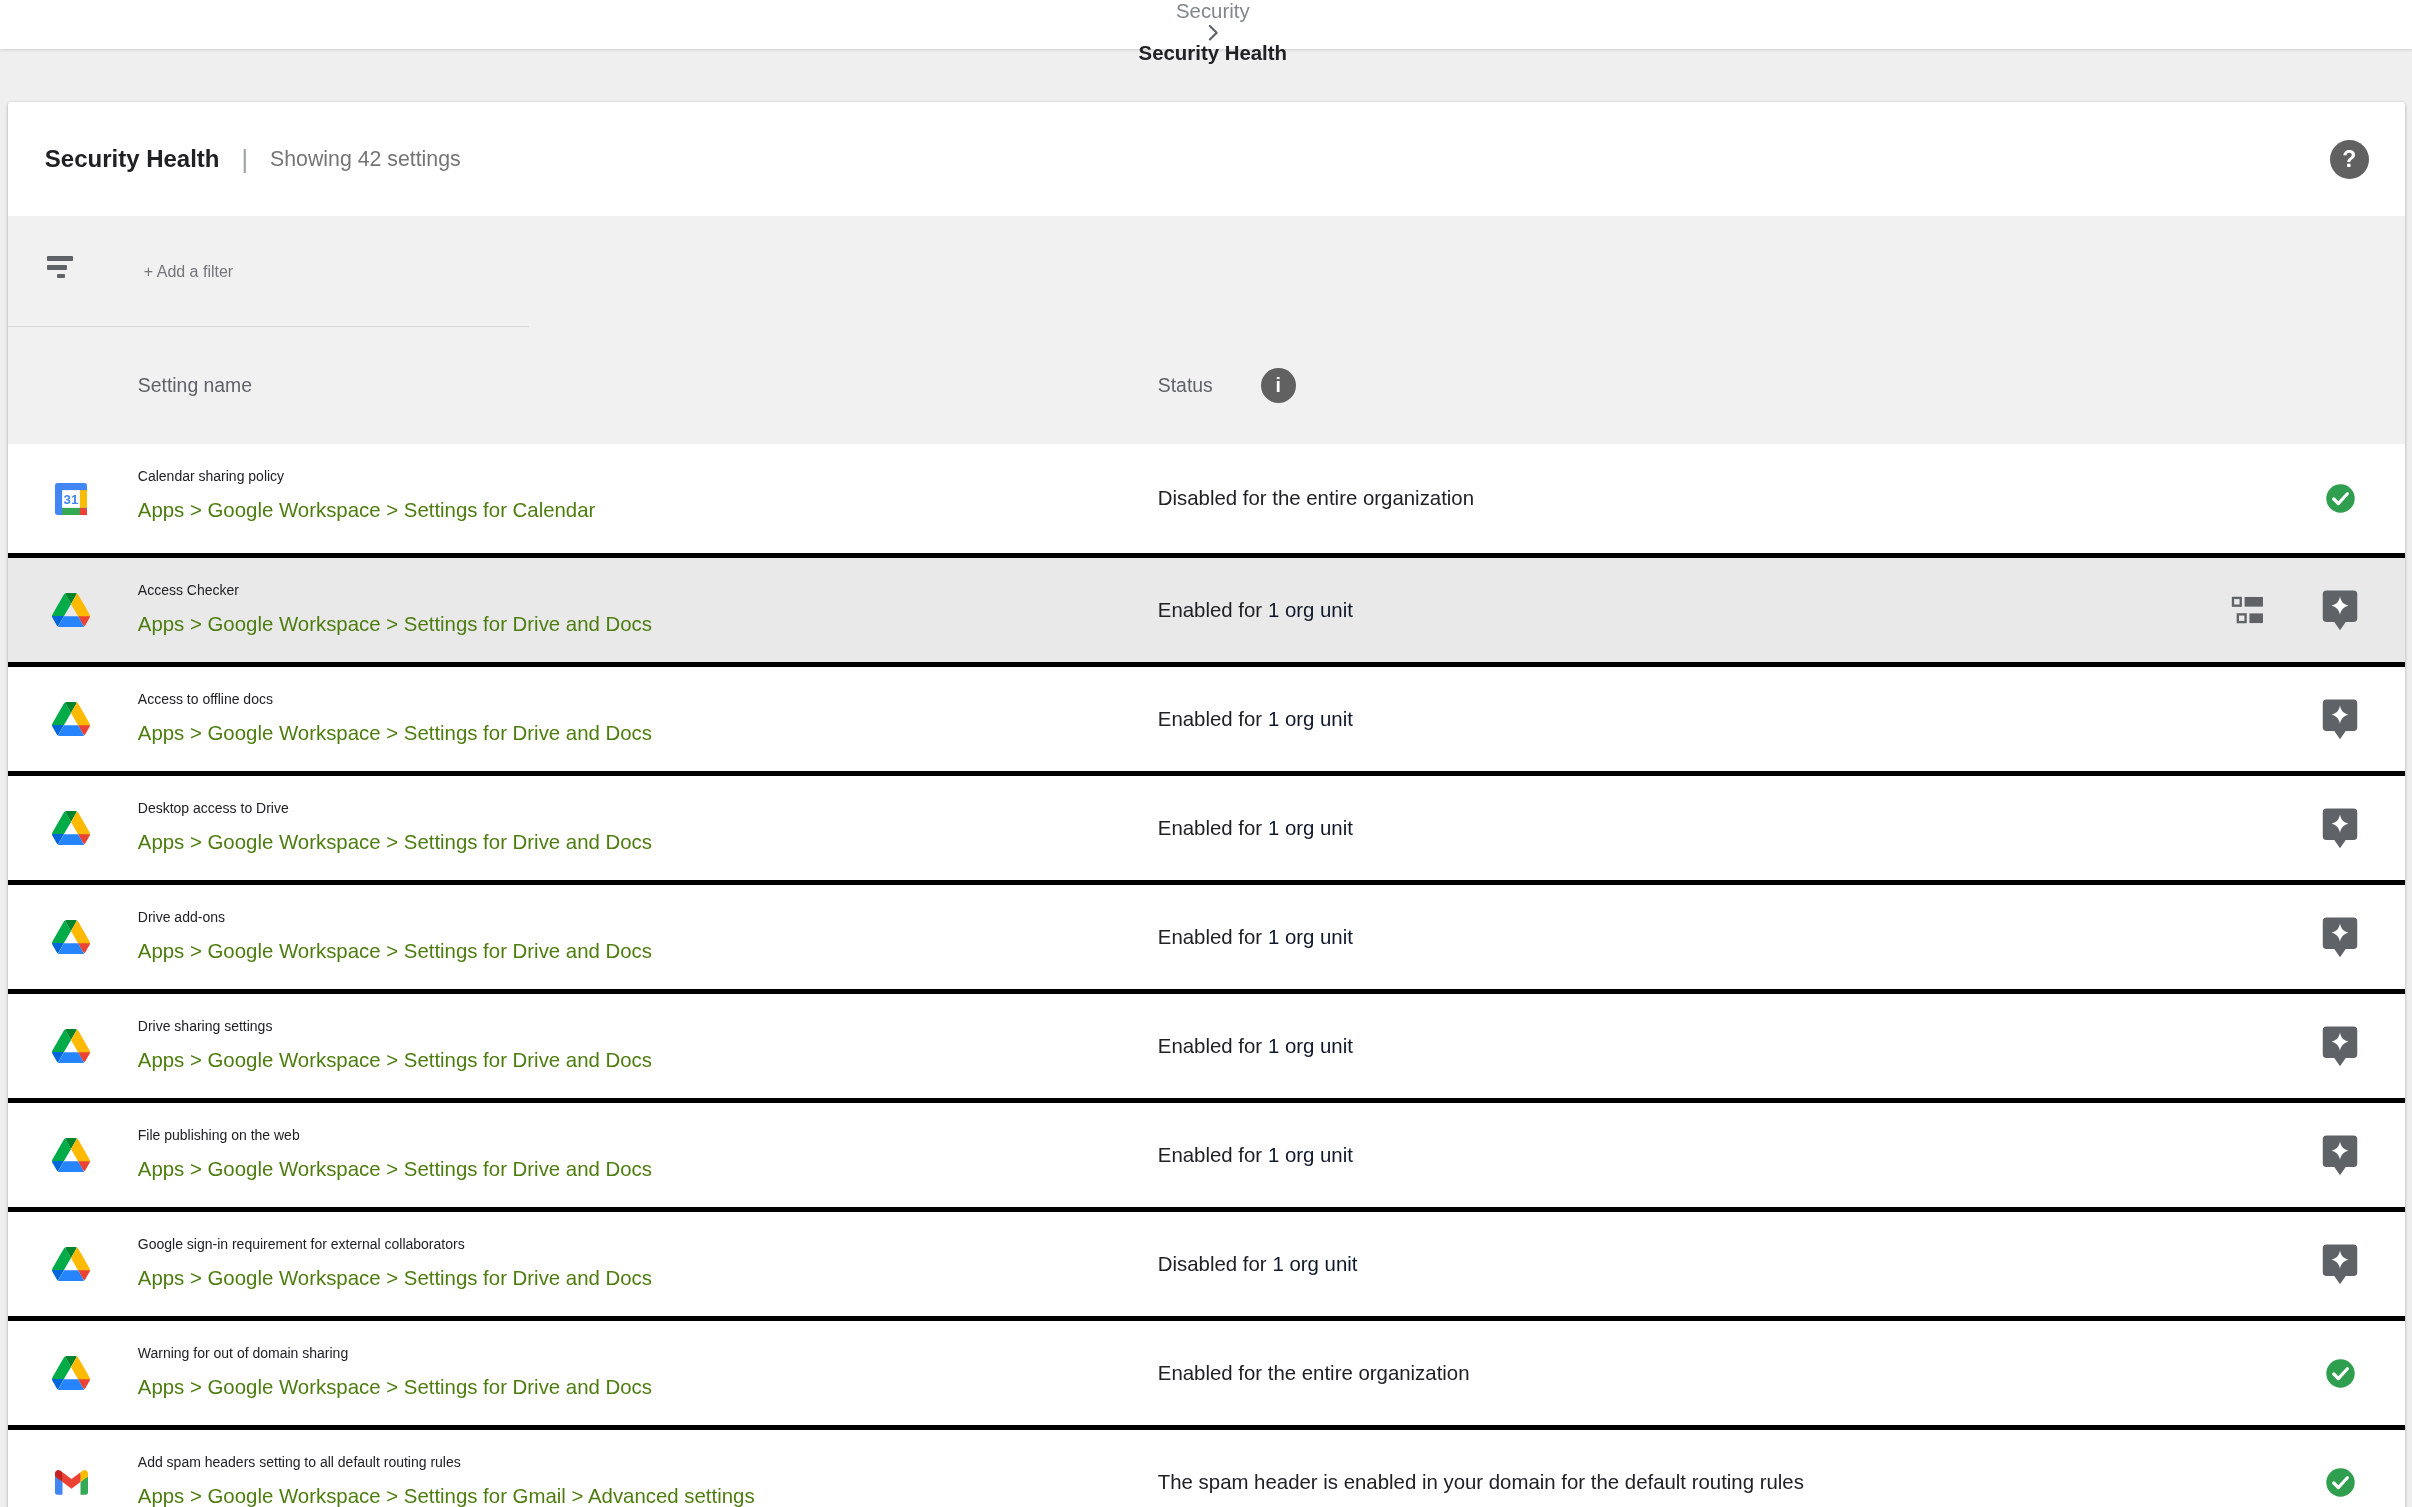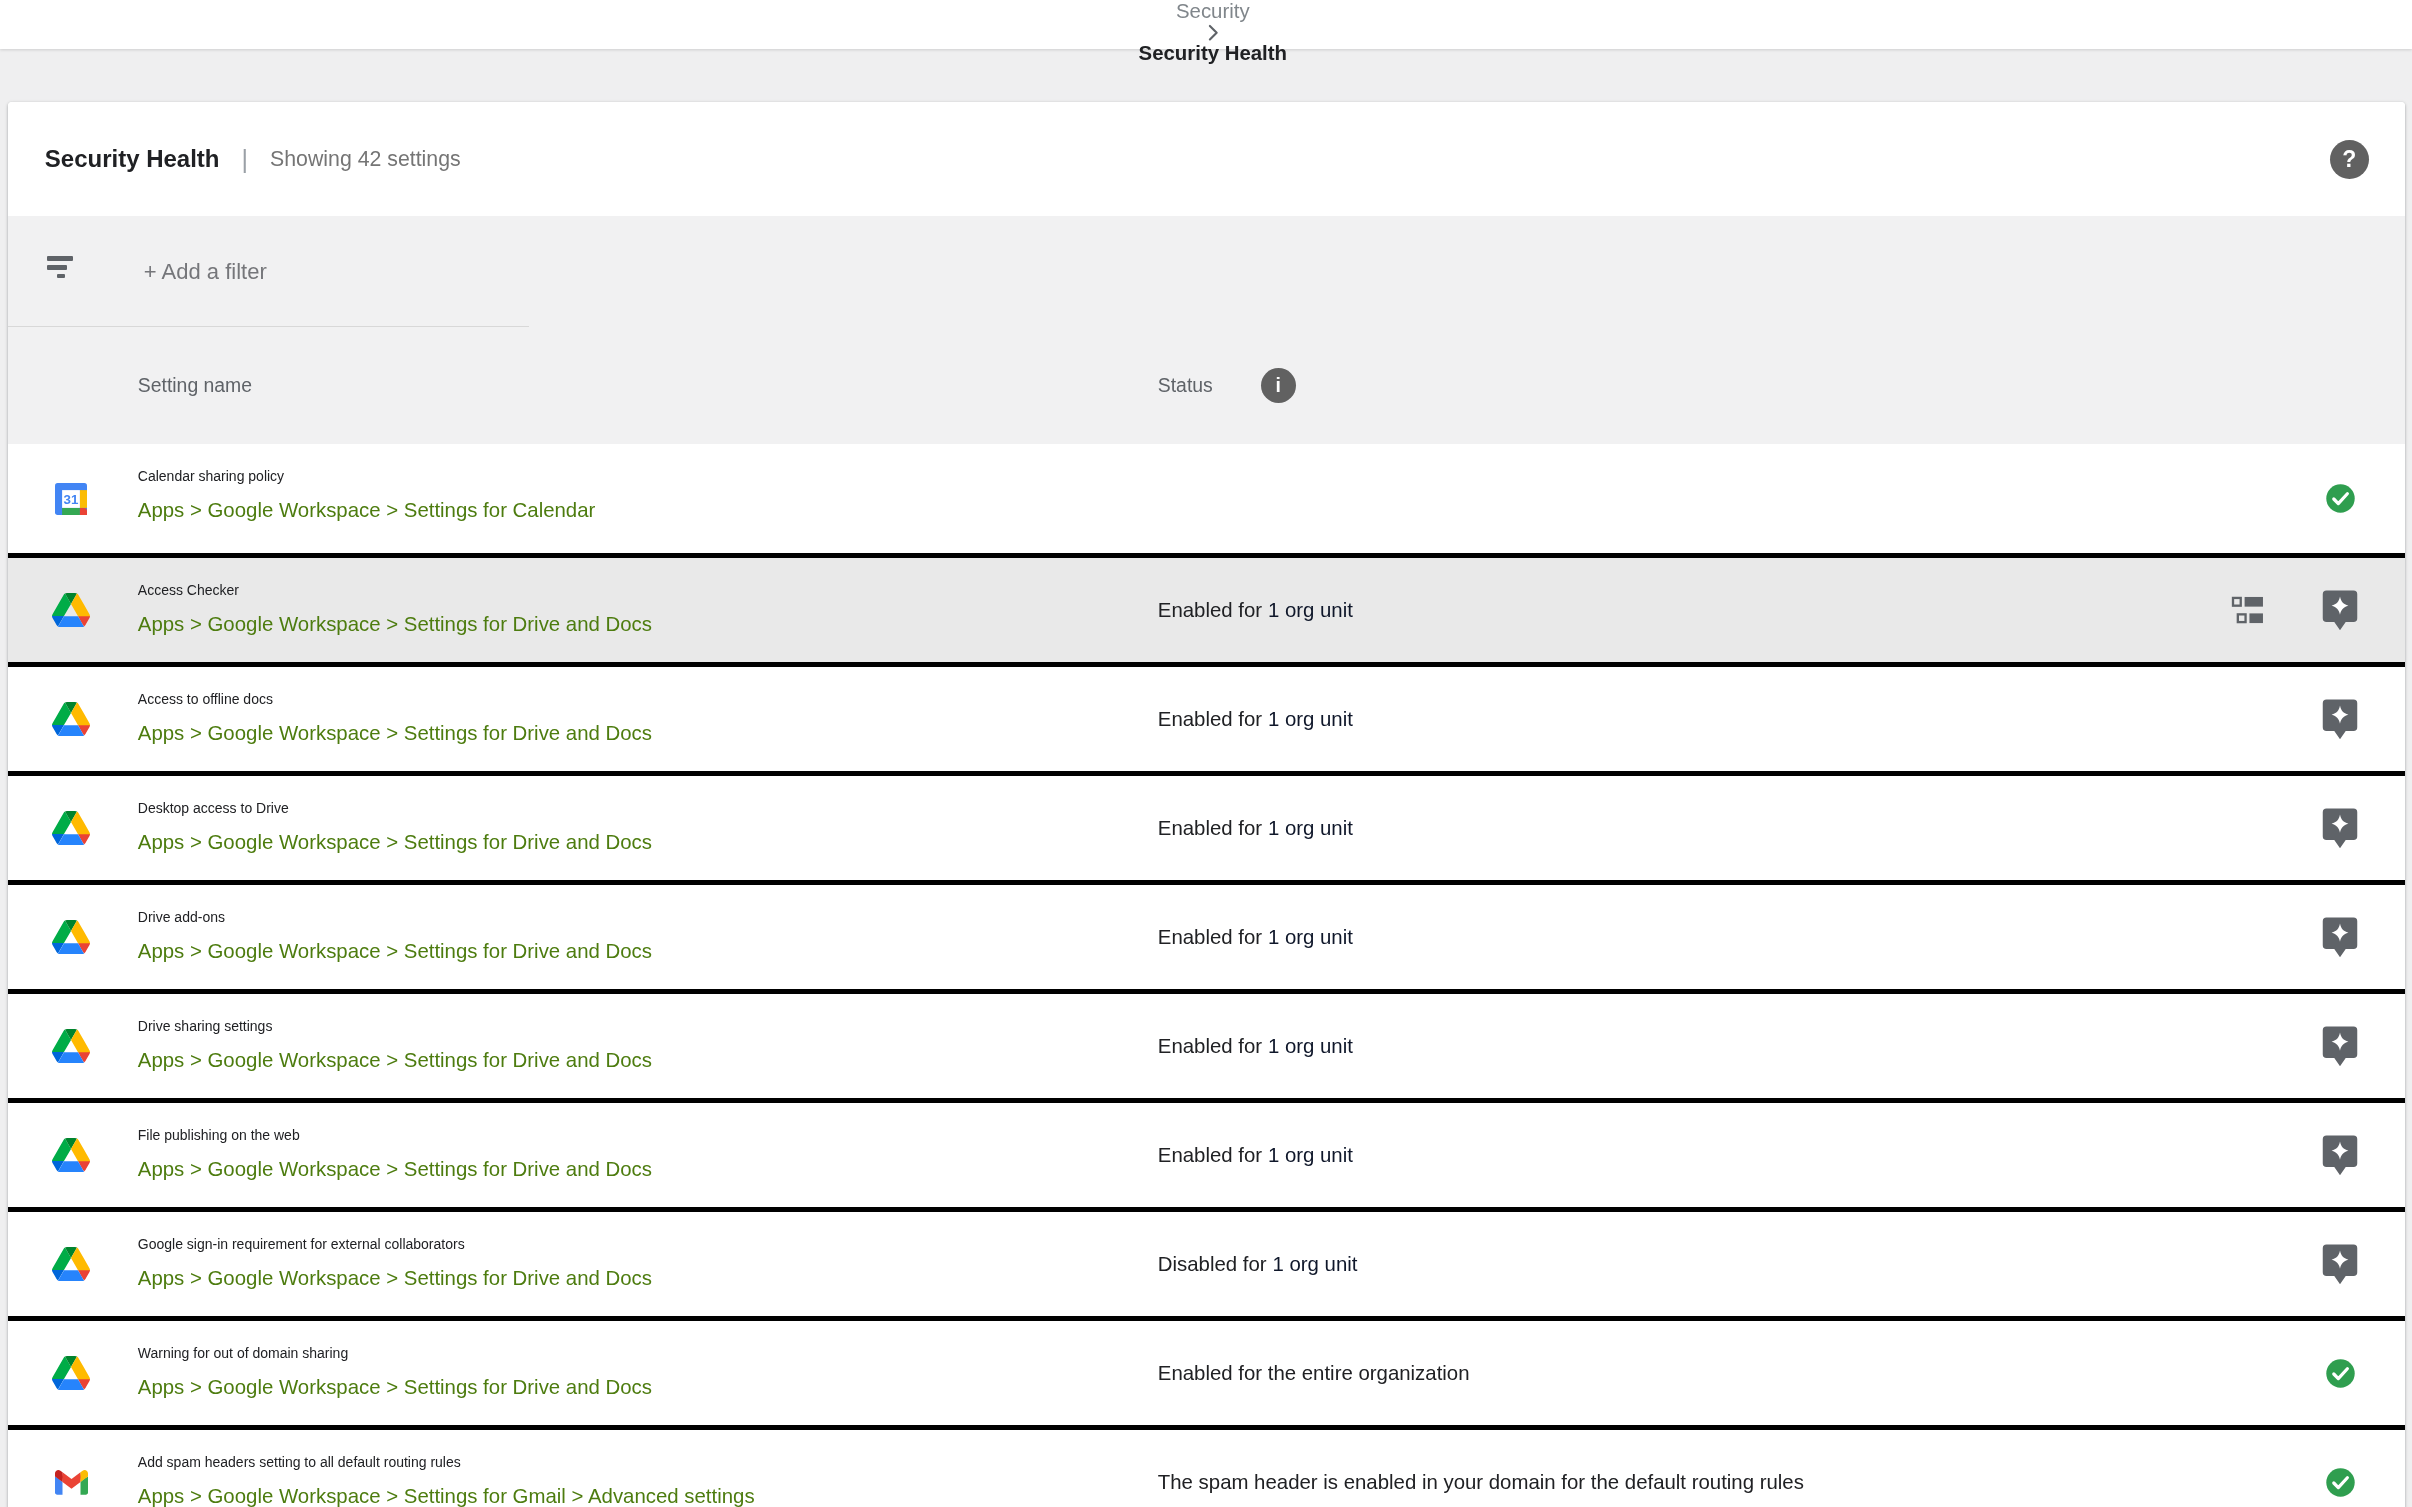--- a/index.html
+++ b/index.html
@@ -42,21 +42,21 @@
 
   
   .filter-zone { background:#f1f1f2; }
   .filter-row { height:111px; position:relative; }
   .filter-icon { position:absolute; left:39px; top:40px; width:27px; height:22px; }
   .filter-icon .b { position:absolute; background:#5f6368; height:4.9px; border-radius:1px; }
   .filter-icon .b1 { left:0; top:0; width:26px; }
   .filter-icon .b2 { left:0; top:8.7px; width:20.4px; }
   .filter-icon .b3 { left:10.7px; top:17.5px; width:7.8px; }
   .add-filter { position:absolute; left:136px; top:0; height:111px; display:flex; align-items:center;
-    font-size:22px; color:#75767a; cursor:pointer; }
+    font-size:16px; color:#75767a; cursor:pointer; }
   .filter-divider { position:absolute; left:0; top:110px; width:521px; height:1px; background:#d8d8d8; }
 
   .thead { height:117px; position:relative; }
   .th { position:absolute; top:0; height:100%; display:flex; align-items:center;
     font-size:19.4px; color:#5f6368; }
   .th-setting { left:130px; }
   .th-status { left:1150px; }
   .info-btn {
     position:absolute; left:1253px; top:50%; margin-top:-17.5px;
     width:35px; height:35px; border-radius:50%; background:#616161; color:#fff;
@@ -132,20 +132,24 @@
         <path fill="#ea4335" d="M28 28h4.5a3.5 3.5 0 0 1 3.5 3.5V36h-8z"></path>
         <rect x="8" y="8" width="20" height="20" fill="#ffffff"></rect>
         <text x="18" y="23.5" text-anchor="middle" font-family="Liberation Sans, DejaVu Sans, sans-serif" font-size="15" font-weight="bold" fill="#4285f4">31</text>
       </svg>
 
     </span>
     <span class="row-text">
       <div class="row-title">Calendar sharing policy</div>
       <div class="row-path">Apps &gt; Google Workspace &gt; Settings for Calendar</div>
     </span>
+    <span class="row-status">
+      <span class="st">Disabled for the entire organization</span>
+
+    </span>
     <span class="slot-org">
       
     </span>
     <span class="slot-end">
       <svg class="ic ic-check" viewBox="0 0 24 24" width="31" height="31">
         <circle cx="12" cy="12" r="11" fill="#2f9e4f"></circle>
         <path d="M6.8 12.4l3.5 3.5 7-7.6" stroke="#ffffff" stroke-width="2.5" fill="none" stroke-linecap="round" stroke-linejoin="round"></path>
       </svg>
 
     </span>

